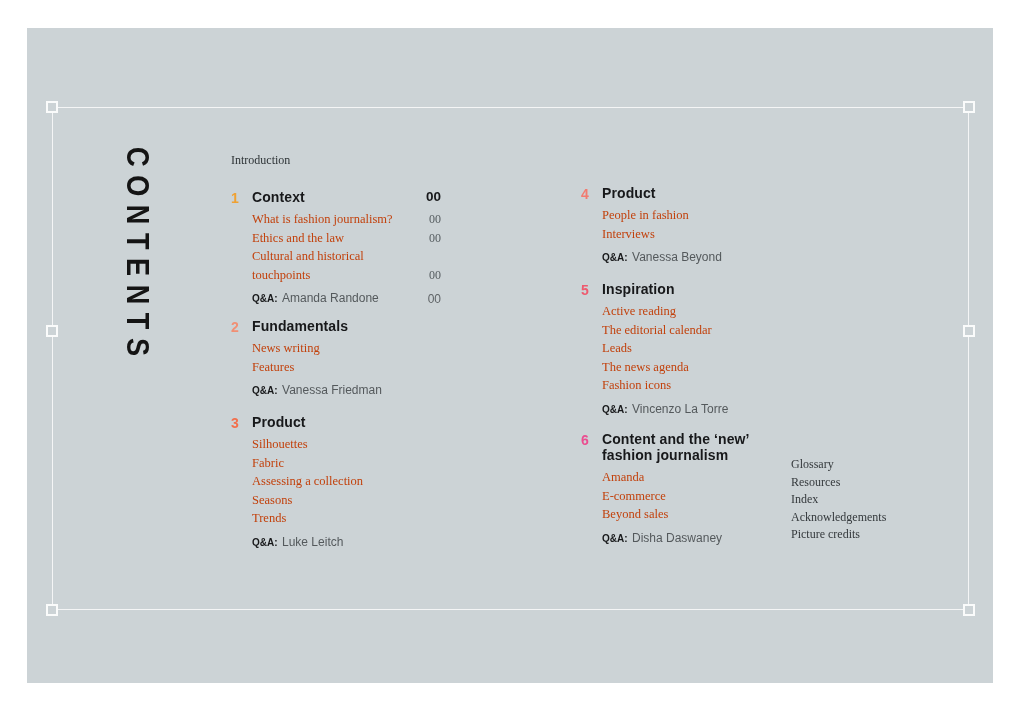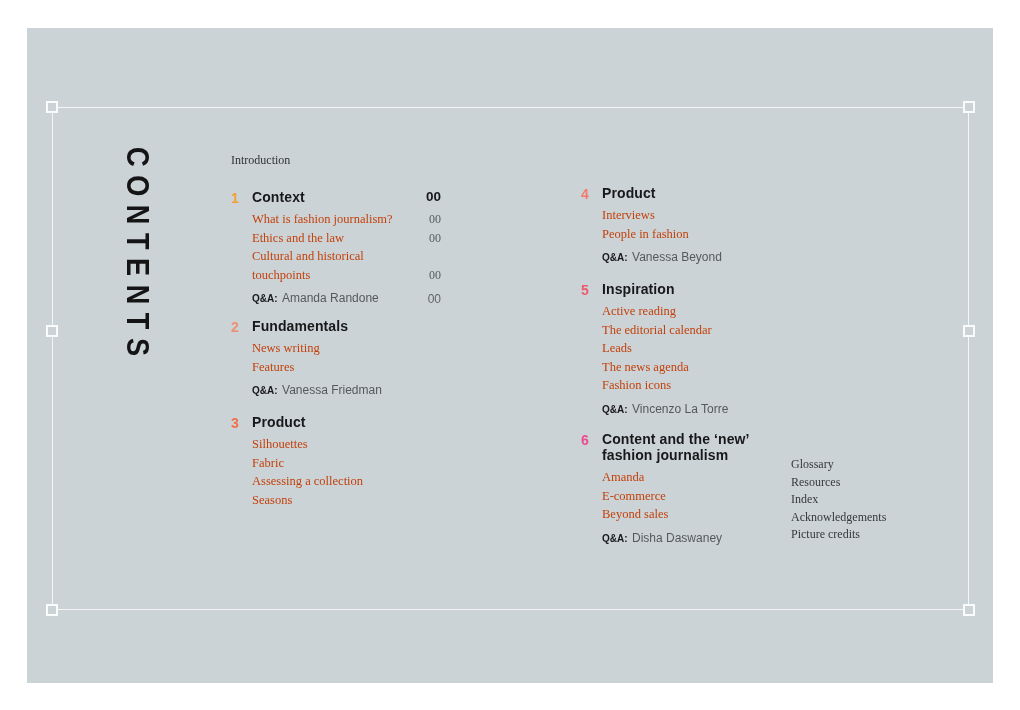--- a/index.html
+++ b/index.html
@@ -118,33 +118,40 @@
     </div>
     <div class="row">
       <span class="lbl">Fabric</span>
     </div>
     <div class="row">
       <span class="lbl">Assessing a collection</span>
     </div>
     <div class="row">
       <span class="lbl">Seasons</span>
     </div>
+    <div class="row">
+      <span class="lbl">Trends</span>
+    </div>
+    <div class="qa">
+      <span class="body"><span class="k">Q&amp;A:</span>
+      <span class="n">Luke Leitch</span></span>
+    </div>
   </div>
 
   <div class="section narrow" style="left:602px; top:185px; width:175px;">
     <span class="num" style="color: rgb(242, 123, 112);">4</span>
     <div class="sec-head">
       <span class="t">Product</span>
 
     </div>
     <div class="row">
+      <span class="lbl">People in fashion</span>
+    </div>
+    <div class="row">
       <span class="lbl">Interviews</span>
-    </div>
-    <div class="row">
-      <span class="lbl">People in fashion</span>
     </div>
     <div class="qa">
       <span class="body"><span class="k">Q&amp;A:</span>
       <span class="n">Vanessa Beyond</span></span>
     </div>
   </div>
 
   <div class="section narrow" style="left:602px; top:281px; width:175px;">
     <span class="num" style="color: rgb(238, 90, 110);">5</span>
     <div class="sec-head">

